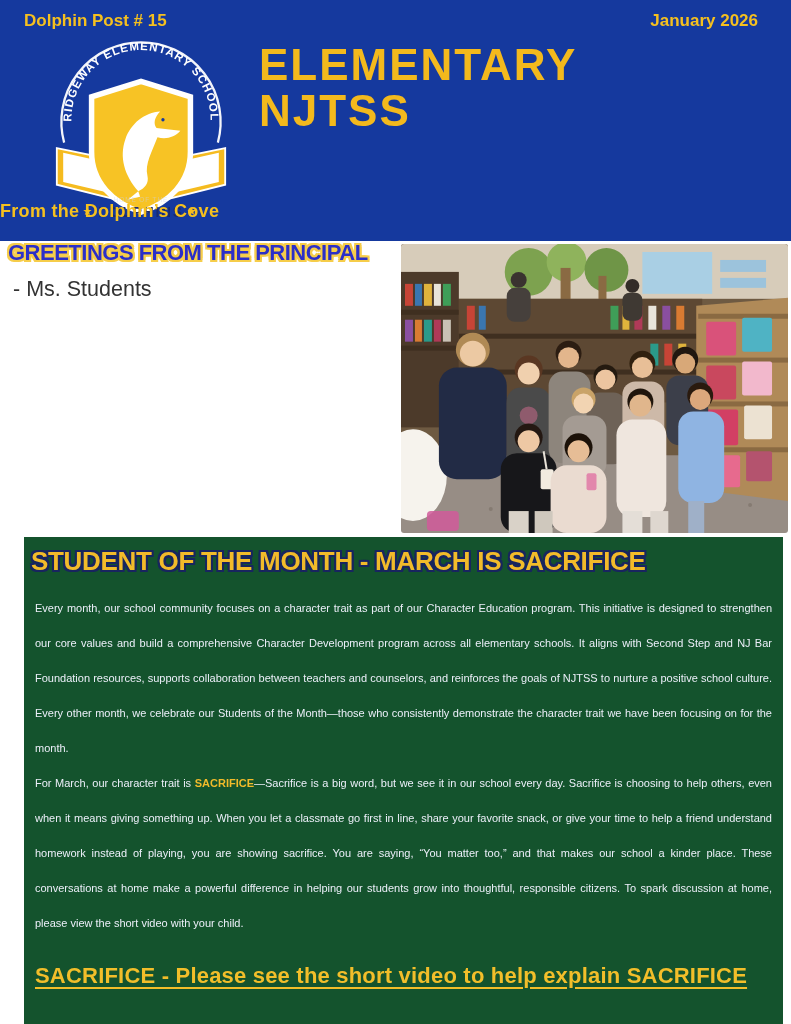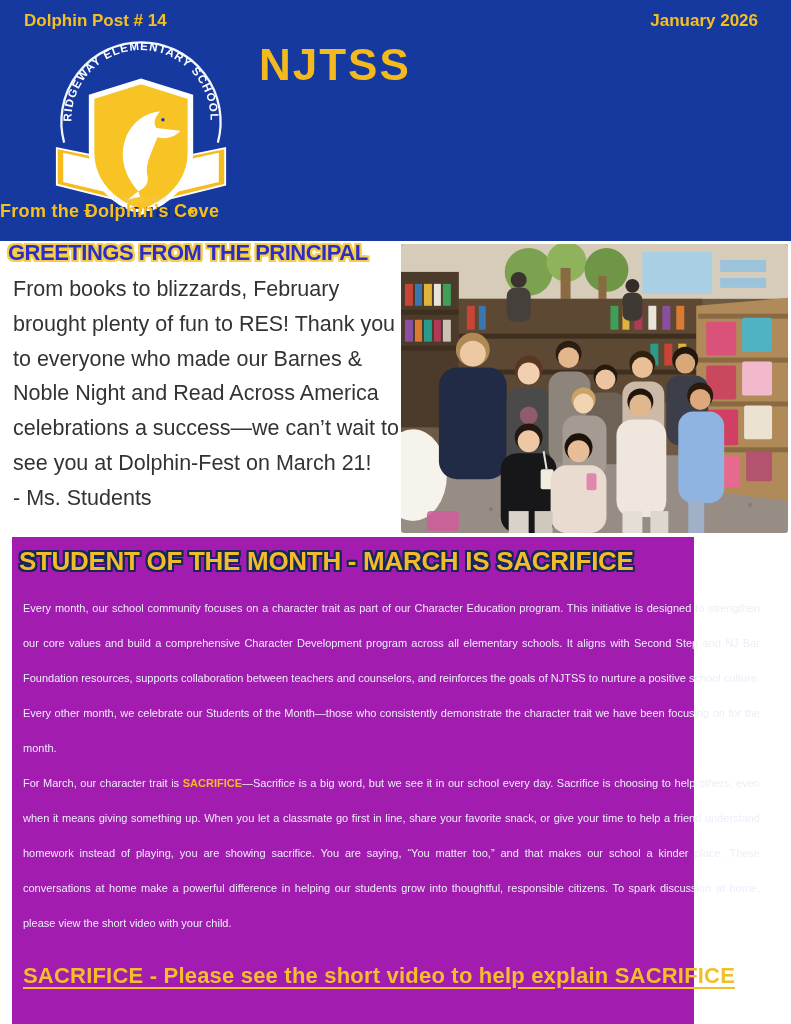--- a/index.html
+++ b/index.html
@@ -21,39 +21,39 @@
   .greet-title{position:absolute;left:8px;top:240px;margin:0;z-index:3;
     font-size:22px;font-weight:bold;color:#2B2FC8;letter-spacing:-.5px;white-space:nowrap;
     text-shadow:-2px -2px 0 #F6CD4A,2px -2px 0 #F6CD4A,-2px 2px 0 #F6CD4A,2px 2px 0 #F6CD4A,
                 -2px 0 0 #F6CD4A,2px 0 0 #F6CD4A,0 -2px 0 #F6CD4A,0 2px 0 #F6CD4A;}
   .greet-text{position:absolute;left:13px;top:272px;width:392px;z-index:1;}
   .greet-text p{margin:0;font-size:21.5px;line-height:34.8px;color:#333333;}
   .photo{position:absolute;left:401px;top:244px;width:387px;height:289px;
     border-radius:3px;overflow:hidden;z-index:2;}
   .photo svg{display:block;width:100%;height:100%;}
   
-  .panel{position:absolute;left:12px;top:537px;width:682px;height:487px;background:#a21caf;}
+  .panel{position:absolute;left:24px;top:537px;width:759px;height:487px;background:#14532d;}
   .panel-title{position:absolute;left:7px;top:9px;margin:0;white-space:nowrap;
     font-size:26px;font-weight:bold;color:#F2BB2A;letter-spacing:-.3px;
     text-shadow:-2px -2px 0 #18255F,2px -2px 0 #18255F,-2px 2px 0 #18255F,2px 2px 0 #18255F,
                 -2px 0 0 #18255F,2px 0 0 #18255F,0 -2px 0 #18255F,0 2px 0 #18255F;}
   .panel-text{position:absolute;left:11px;top:54px;width:737px;}
   .panel-text p{margin:0;font-size:11px;line-height:35px;color:#ECEFF9;text-align:justify;}
   .hl{color:#F2BB2A;font-weight:bold;}
   .video-link{display:inline-block;margin-top:22px;font-size:22px;font-weight:bold;
     color:#F2BE2A;text-decoration:underline;text-underline-offset:4px;letter-spacing:.2px;
     cursor:pointer;}
 </style>
 </head>
 <body>
 
 <div class="page">
 
   <header class="masthead">
-    <div class="issue">Dolphin Post # 14</div>
+    <div class="issue">Dolphin Post # 15</div>
     <div class="date">January 2026</div>
 
     <svg class="logo" viewBox="0 0 200 212">
       <defs>
           <path id="arcP" d="M 27 118 A 76 76 0 1 1 173 118"></path>
         </defs>
 
       <path d="M 16 122 A 87 87 0 1 1 184 122" fill="none" stroke="#ffffff" stroke-width="2.5" opacity="0.95"></path>
 
       <text font-size="12.5" font-weight="bold" fill="#ffffff" letter-spacing="1.2" font-family="Liberation Sans, sans-serif">
@@ -77,29 +77,29 @@
         <circle cx="124" cy="97" r="1.8" fill="#15399E"></circle>
       </g>
 
       <text x="100" y="187" text-anchor="middle" font-size="7" fill="#C8D2F0" opacity="0.5" letter-spacing="1" font-family="Liberation Sans, sans-serif">HOME OF THE</text>
       <text x="100" y="203" text-anchor="middle" font-size="15" font-weight="bold" fill="#1B2B6E" letter-spacing="2" font-family="Liberation Sans, sans-serif">DOLPHINS</text>
       <text x="36" y="201" font-size="12" fill="#F5BB1F">★</text>
       <text x="150" y="201" font-size="12" fill="#F5BB1F">★</text>
     </svg>
 
     <h1 class="school-name">
+      <span>ELEMENTARY</span>
       <span>NJTSS</span>
     </h1>
     <div class="tagline">From the Dolphin’s  Cove</div>
   </header>
 
   <section>
     <h2 class="greet-title">GREETINGS FROM THE PRINCIPAL</h2>
     <div class="greet-text">
-      <p>From books to blizzards, February brought plenty of fun to RES! Thank you to everyone who made our Barnes &amp; Noble Night and Read Across America celebrations a success—we can’t wait to see you at Dolphin-Fest on March 21!</p>
       <p>- Ms. Students</p>
     </div>
 
     <div class="photo">
       <svg viewBox="0 0 388 290" preserveAspectRatio="none">
 
         <rect x="0" y="0" width="388" height="290" fill="#978d85"></rect>
         <rect x="0" y="0" width="388" height="212" fill="#6e5a42"></rect>
         <rect x="0" y="0" width="388" height="55" fill="#d7ccba"></rect>
 

